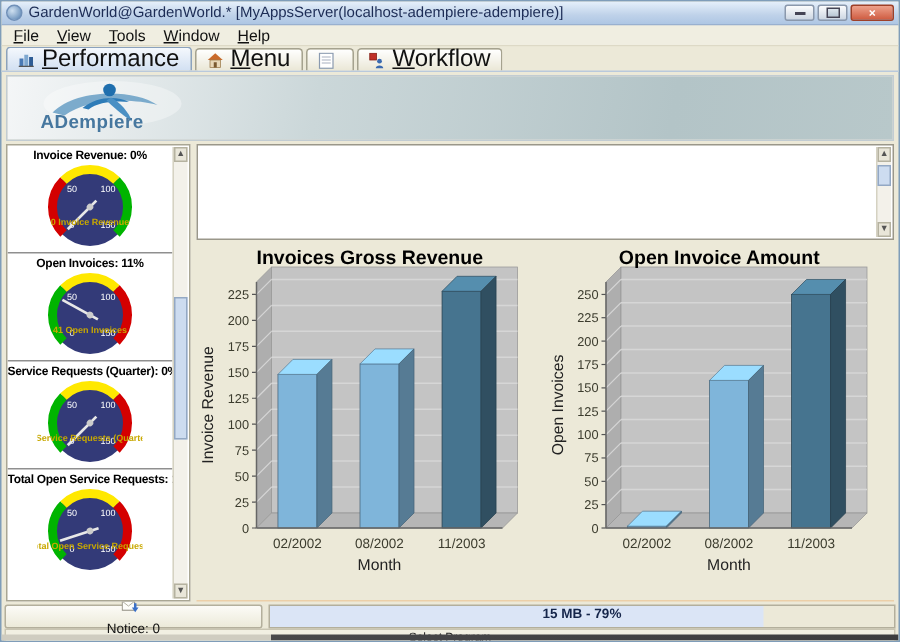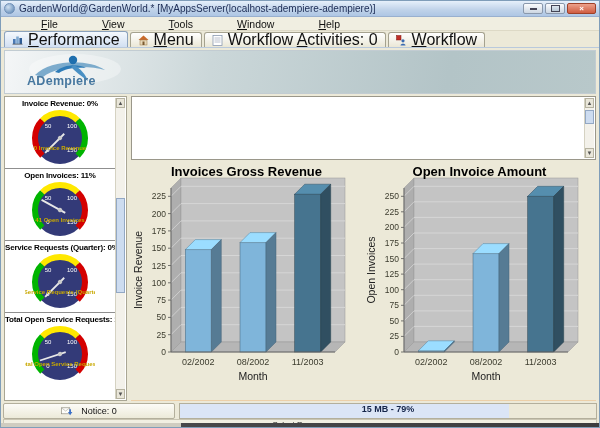--- a/index.html
+++ b/index.html
@@ -12,21 +12,21 @@
             border:1px solid #7090b8;margin-right:4px;flex:0 0 auto;}
   .title{font-size:10px;color:#1c2c55;flex:1;white-space:nowrap;overflow:hidden;}
   .winbtns{display:flex;gap:2px;}
   .wbtn{width:20px;height:11px;border:1px solid #8a98ac;border-radius:2px;background:linear-gradient(#fbfcfd,#ccd6e2);
         display:flex;align-items:center;justify-content:center;font-size:8px;color:#334;box-sizing:border-box;}
   .wbtn.close{width:29px;background:linear-gradient(#eda18b,#cf5c41);border-color:#9e4028;color:#fff;font-weight:bold;}
   .minbar{width:7px;height:2px;background:#445;}
   .maxbox{width:7px;height:5px;border:1px solid #445;background:linear-gradient(#dde6ee,#b8c6d4);}
   
   .menubar{height:13px;display:flex;align-items:center;background:#f0eee1;border-bottom:1px solid #ddd9c6;padding-left:2px;}
-  .mitem{font-size:10.5px;padding:0 6px;color:#111;line-height:12px;margin-left:32px;}
+  .mitem{font-size:10.5px;padding:0 6px;color:#111;line-height:12px;}
   
   .tabbar{height:17px;display:flex;align-items:flex-end;background:#ece9d8;padding-left:3px;
           border-bottom:1px solid #b9c9dc;box-sizing:border-box;}
   .tab{display:inline-flex;align-items:center;height:15px;padding:0 7px;margin-right:2px;border:1px solid #a5a28f;
        border-bottom:none;border-radius:3px 3px 0 0;background:linear-gradient(#ffffff,#eae7d6);
        font-size:16px;color:#111;box-sizing:border-box;white-space:nowrap;}
   .tab.active{background:linear-gradient(#f4f8fd,#d2e0f2);border-color:#8ba2bd;height:16px;}
   .tabicon{width:12px;height:11px;margin-right:4px;display:inline-flex;align-items:center;}
   
   .banner{height:42px;margin:2px 3px;border:1px solid #c2ccd2;position:relative;overflow:hidden;
@@ -49,21 +49,21 @@
   .sbthumb{position:absolute;left:0;right:0;background:#cddcf0;border:1px solid #93a8c4;box-sizing:border-box;}
   
   .main{flex:1;display:flex;flex-direction:column;margin:0 3px 0 4px;min-width:0;}
   .whitepanel{height:64px;background:#fff;border:1px solid #9a978a;position:relative;margin-bottom:2px;box-sizing:border-box;}
   .charts{flex:1;display:flex;border-bottom:1px solid #eccfa8;overflow:hidden;}
   .chart{flex:1;}
   svg text{font-family:"Liberation Sans","DejaVu Sans",sans-serif;}
   
   .statusbar{height:16px;margin:2px 2px 0;display:flex;gap:4px;}
   .sbtn{width:172px;display:flex;align-items:center;justify-content:center;gap:4px;font-size:9px;color:#111;
-        border:1px solid #b3af9c;border-radius:2px;background:linear-gradient(#fcfbf7,#ecead9);box-sizing:border-box;}
+        border:1px solid #b3af9c;border-radius:2px;background:linear-gradient(#fcfbf7,#ecead9);box-sizing:border-box;flex-direction:column;}
   .mem{flex:1;position:relative;border:1px solid #b3af9c;background:#ece9d8;display:flex;align-items:flex-start;
        justify-content:center;font-size:9px;font-weight:bold;color:#15254a;box-sizing:border-box;overflow:hidden;}
   .memfill{position:absolute;left:0;top:0;bottom:0;background:#dbe5f6;}
   .memtext{position:relative;z-index:1;}
   .statusline{height:10px;margin:0 2px;border:1px solid #c9c5b2;background:#f1efe2;font-size:8px;display:flex;
               align-items:center;justify-content:center;color:#222;box-sizing:border-box;}
   .bottomstrip{position:absolute;left:0;right:0;bottom:0;height:4px;
                background:linear-gradient(to right,#cfccc0 0,#cfccc0 180px,#48484a 180px,#3c3c3e 100%);}
 </style>
 </head>
@@ -119,21 +119,20 @@
       </div>
       <div class="tab">
         <span class="tabicon">
           <svg width="11" height="11" viewBox="0 0 11 11">
             <rect x="1" y="0.5" width="9" height="10" fill="#fff" stroke="#8a9ab0" stroke-width="0.8"></rect>
             <line x1="2.5" y1="3" x2="8.5" y2="3" stroke="#a8b0c0" stroke-width="0.8"></line>
             <line x1="2.5" y1="5" x2="8.5" y2="5" stroke="#a8b0c0" stroke-width="0.8"></line>
             <line x1="2.5" y1="7" x2="8.5" y2="7" stroke="#a8b0c0" stroke-width="0.8"></line>
           </svg>
         </span>
-        <span>Workflow <u>A</u>ctivities: 0</span>
       </div>
       <div class="tab">
         <span class="tabicon">
           <svg width="11" height="11" viewBox="0 0 11 11">
             <rect x="0.5" y="0.5" width="4.5" height="4.5" fill="#c03028" stroke="#801810" stroke-width="0.5"></rect>
             <circle cx="7" cy="5.8" r="1.6" fill="#3a6ab0"></circle>
             <path d="M4.5 10.5 C4.5 8 9.5 8 9.5 10.5 Z" fill="#3a6ab0"></path>
           </svg>
         </span>
         <span><u>W</u>orkflow</span>

